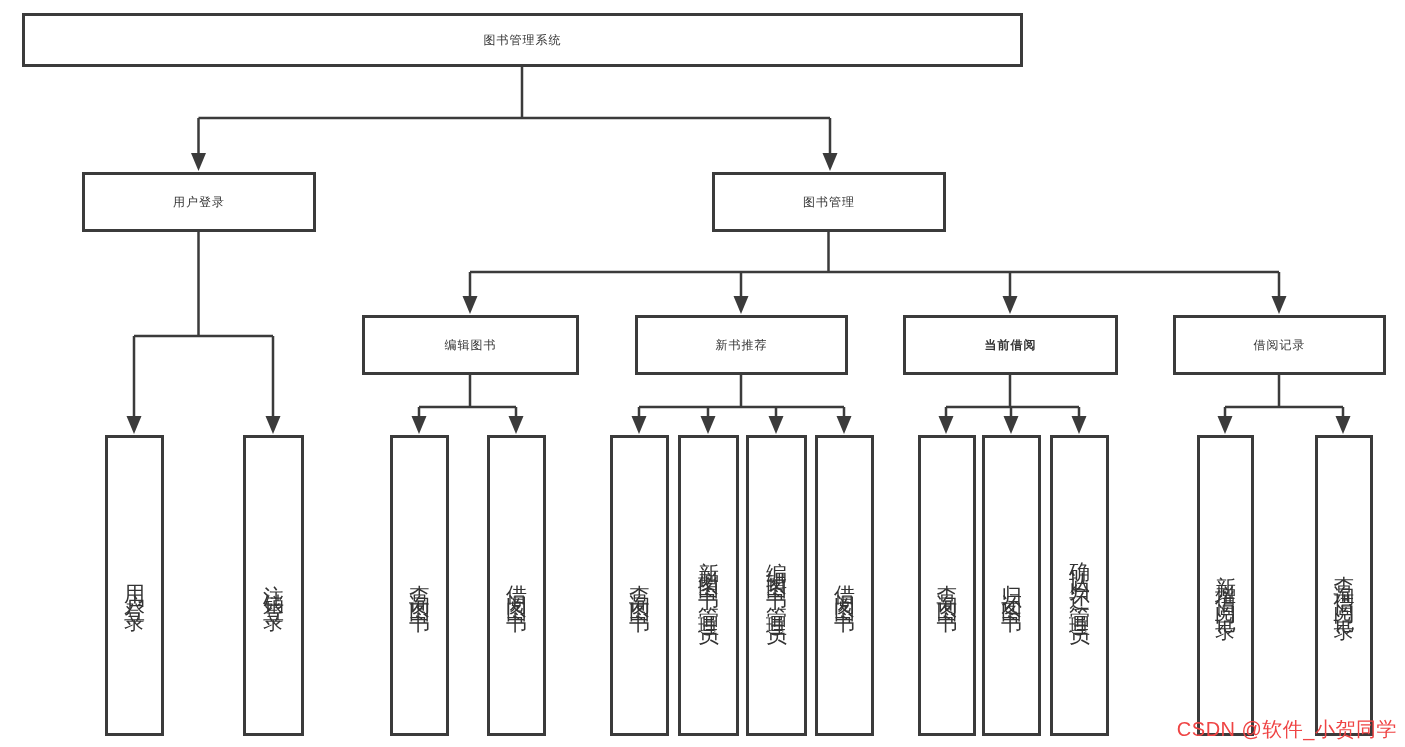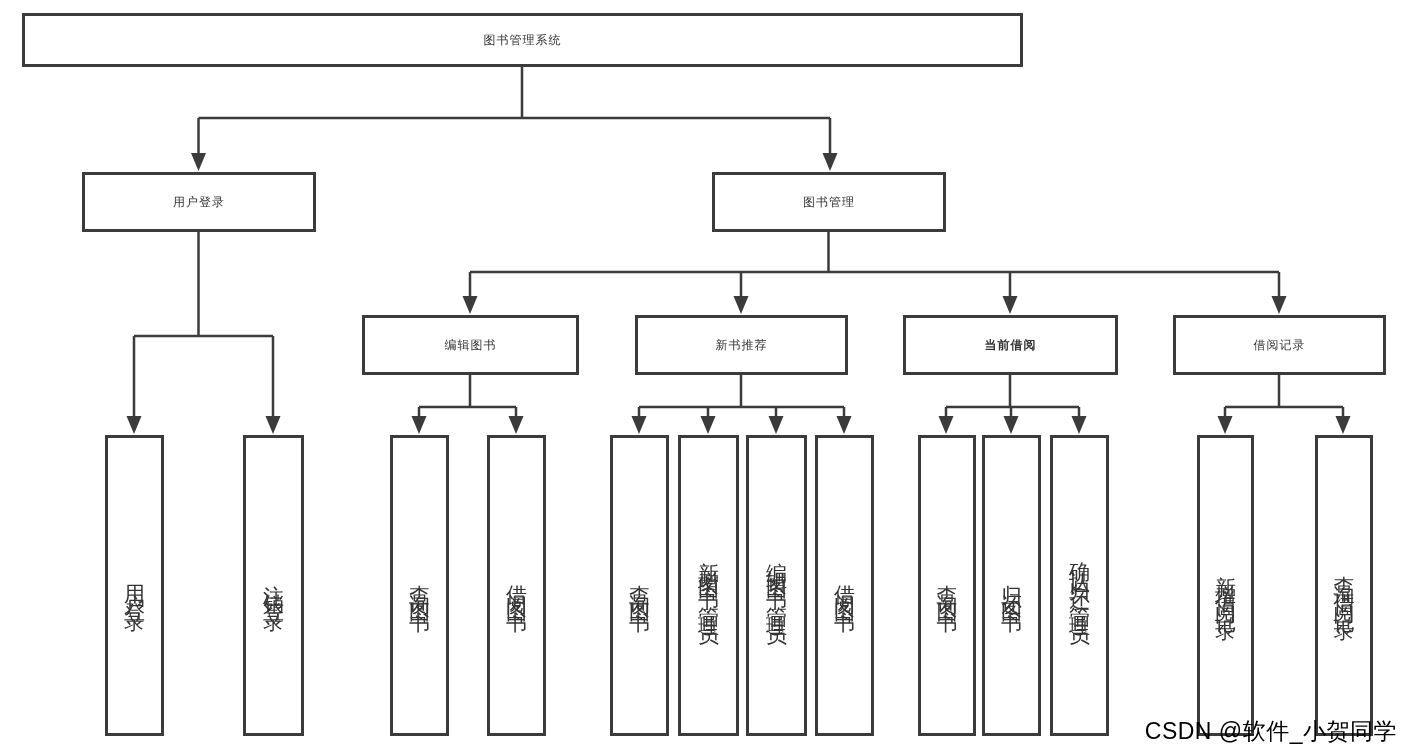--- a/index.html
+++ b/index.html
@@ -44,22 +44,22 @@
     text-orientation: mixed;
     font-size: 21px;
     letter-spacing: 9px;
     color: #333333;
     white-space: nowrap;
   }
   .watermark {
     position: absolute;
     right: 8px;
     top: 716px;
-    font-size: 23px;
-    color: #000000;
+    font-size: 20px;
+    color: #ef4444;
     letter-spacing: 0.5px;
   }
 </style>
 </head>
 <body>
 
 <div class="stage">
 
   <svg class="wires" viewBox="0 0 1405 747" xmlns="http://www.w3.org/2000/svg">
     <path fill="none" stroke="#3b3b3b" stroke-width="2.5" d="

